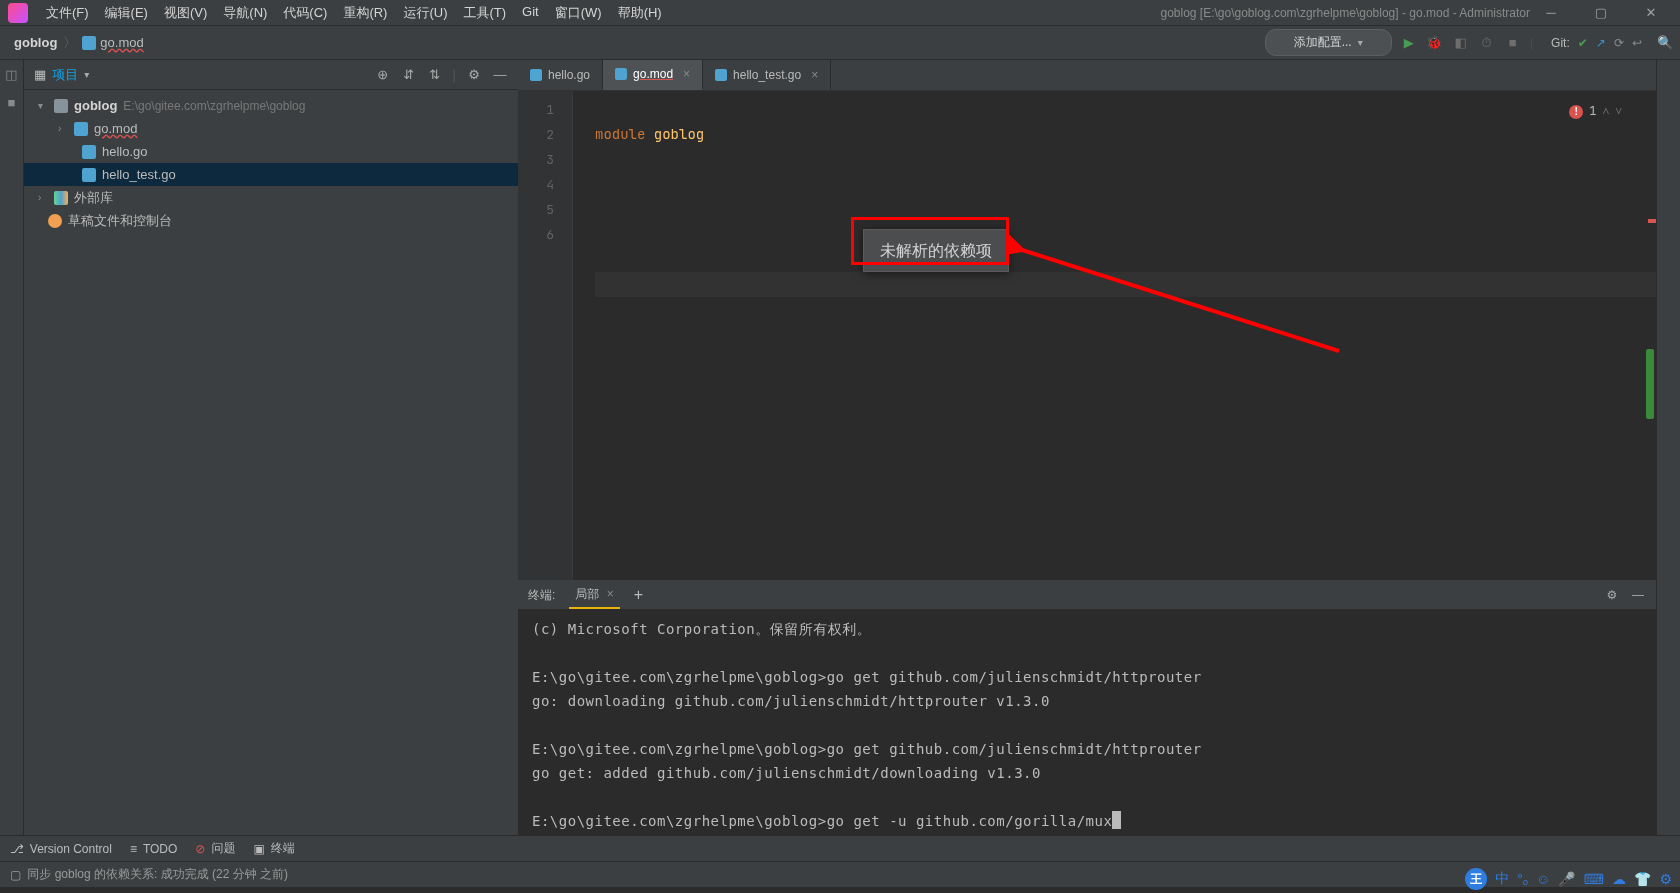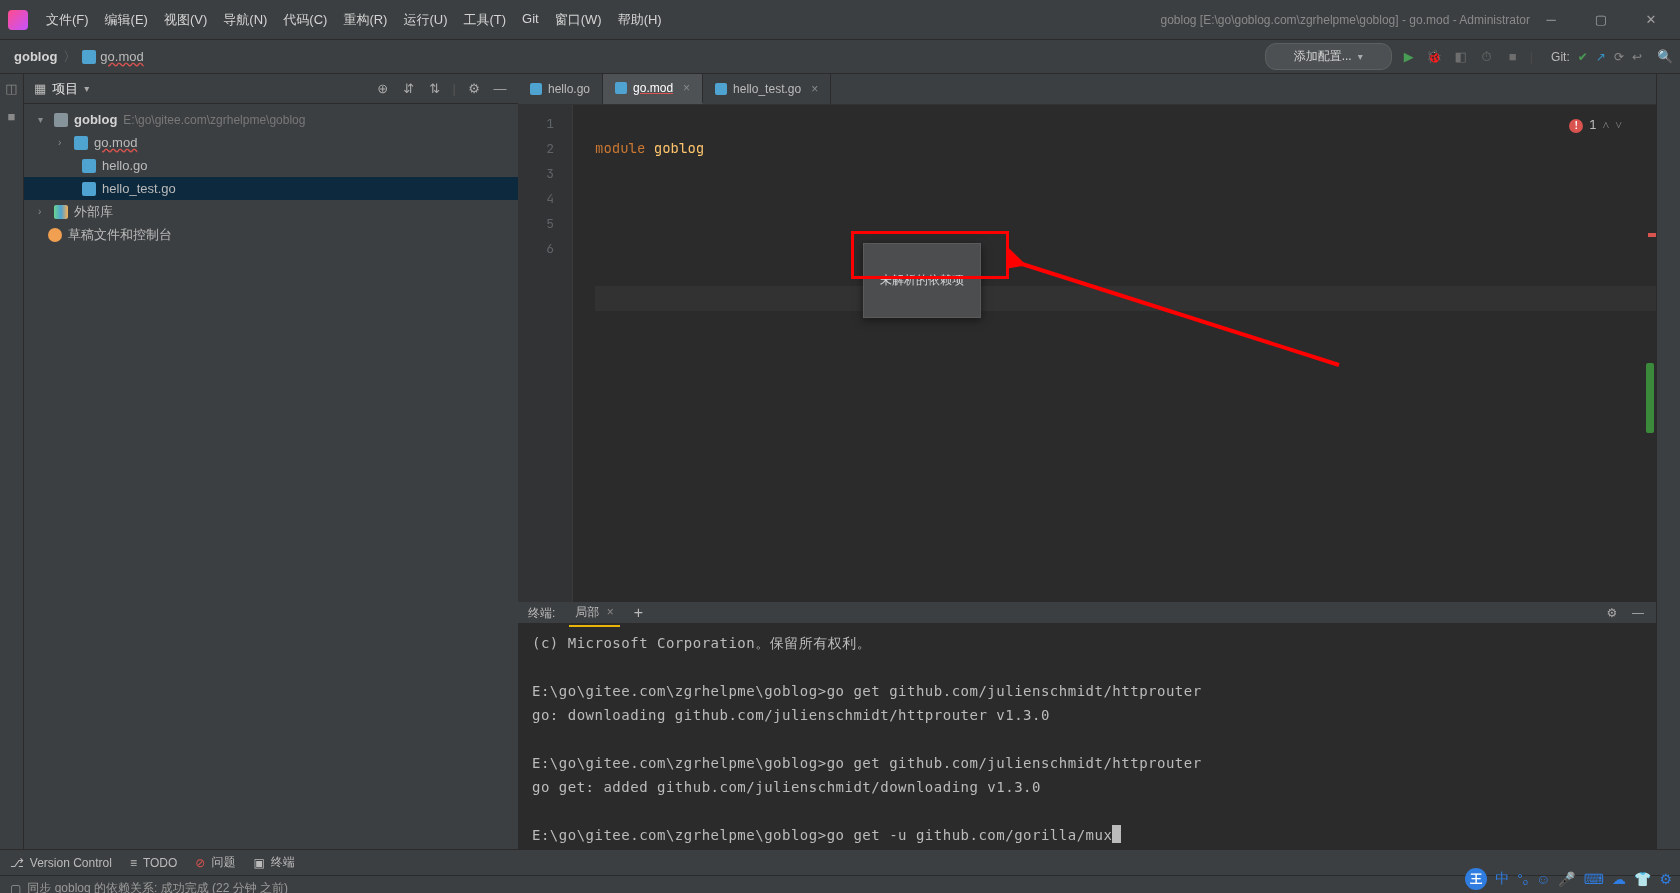--- a/index.html
+++ b/index.html
@@ -8,21 +8,21 @@
       background: #2b2b2b;
       color: #bbbbbb;
       font-size: 13px;
       overflow: hidden;
       width: 1680px;
       height: 893px;
       position: relative;
     }
     
     .titlebar {
-      height: 40px;
+      height: 26px;
       background: #3c3f41;
       display: flex;
       align-items: center;
       padding: 0 8px;
       border-bottom: 1px solid #2b2b2b;
     }
     .app-icon {
       width: 20px; height: 20px;
       background: linear-gradient(135deg, #ff4b8d, #c453ff);
       border-radius: 4px;
@@ -82,21 +82,21 @@
       flex-direction:column;
     }
     .panel-header {
       height: 30px;
       display:flex;align-items:center;
       padding: 0 10px;
       border-bottom:1px solid #2b2b2b;
       gap:8px;
     }
     .panel-header-left { display:flex;align-items:center;gap:6px;flex:1;}
-    .panel-title { color:#e5e5e5;}
+    .panel-title { color:#0ea5e9;}
     .panel-header-right { display:flex;gap:10px;color:#aaa;}
     .panel-ico { width:16px;height:16px;display:flex;align-items:center;justify-content:center;cursor:pointer;}
     .tree {
       padding: 4px 0;
       font-size: 13px;
     }
     .tree-row {
       display:flex;align-items:center;
       height:23px;
       padding-left: 14px;
@@ -158,23 +158,23 @@
     .tok-num { color:#6897bb;}
     .tok-pkg { color:#cc7832; background:rgba(128,32,32,0.35);}
     .tok-cmt { color:#808080;}
     .cur-line-bg { background:#323232;}
     
     .hint-tooltip {
       position:absolute;
       left:290px; top:138px;
       background:#4b4d4f;
       color:#d4d4d4;
-      padding:24px 16px;
+      padding:8px 16px;
       border:1px solid #5a5a5a;
-      font-size:12px;
+      font-size:16px;
       font-family:"Microsoft YaHei",sans-serif;
       box-shadow:0 2px 8px rgba(0,0,0,0.5);
     }
     .red-box {
       position:absolute;
       border:3px solid #ff0000;
       pointer-events:none;
     }
     .red-arrow {
       position:absolute;
@@ -192,21 +192,21 @@
       width:24px;
       background:#3c3f41;
       border-left:1px solid #2b2b2b;
     }
     
     .terminal-wrap {
       background:#2b2b2b;
       border-top:1px solid #3c3f41;
     }
     .terminal-header {
-      height:20px;
+      height:28px;
       background:#3c3f41;
       display:flex;align-items:center;
       padding:0 10px;
       gap:14px;
       font-size:12px;
       color:#bbbbbb;
     }
     .term-title { color:#bbbbbb;}
     .term-tab { padding:4px 6px; color:#bbbbbb; border-bottom:2px solid #eab308;}
     .term-tab .tab-close{color:#8a8a8a;}

